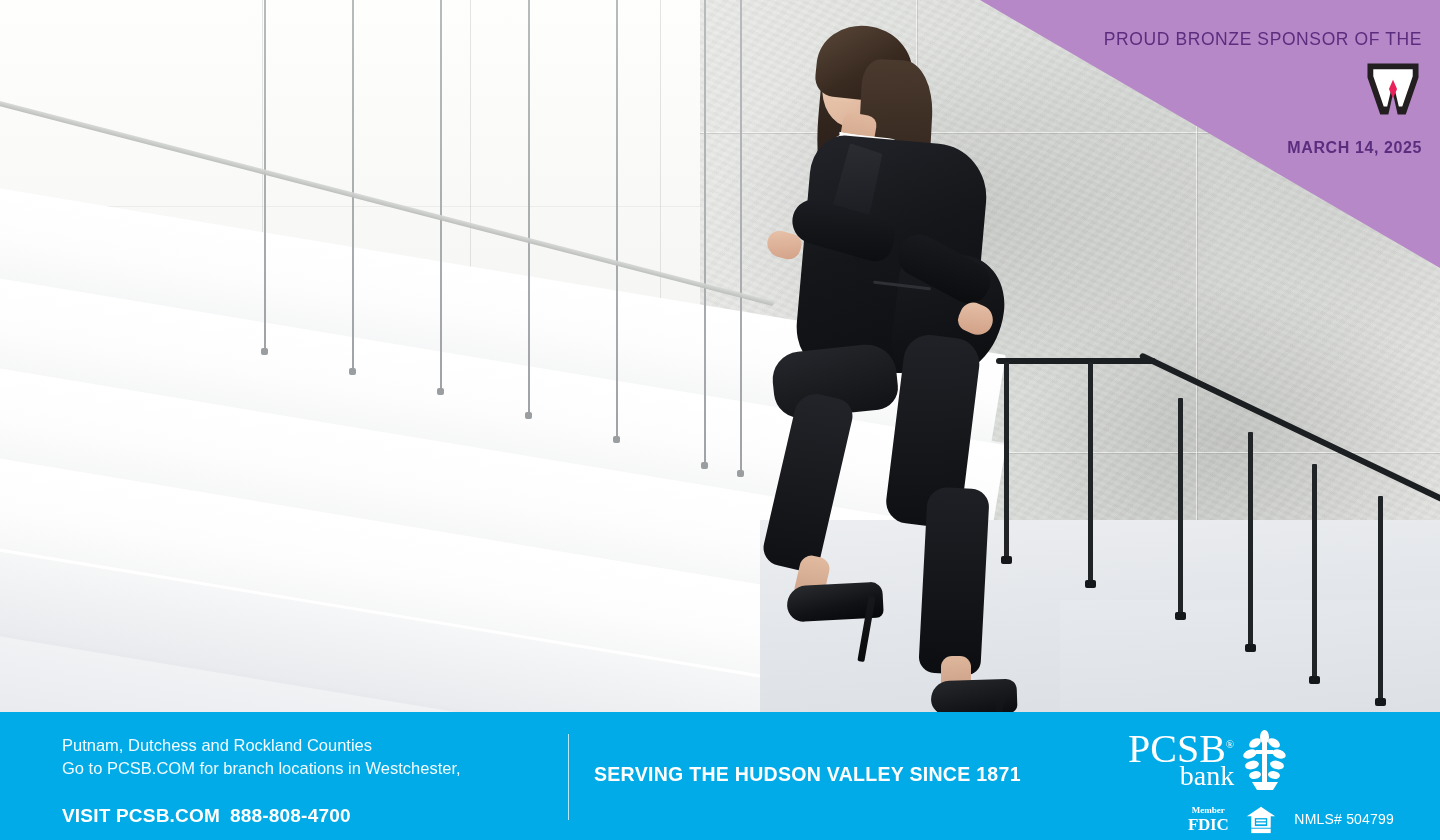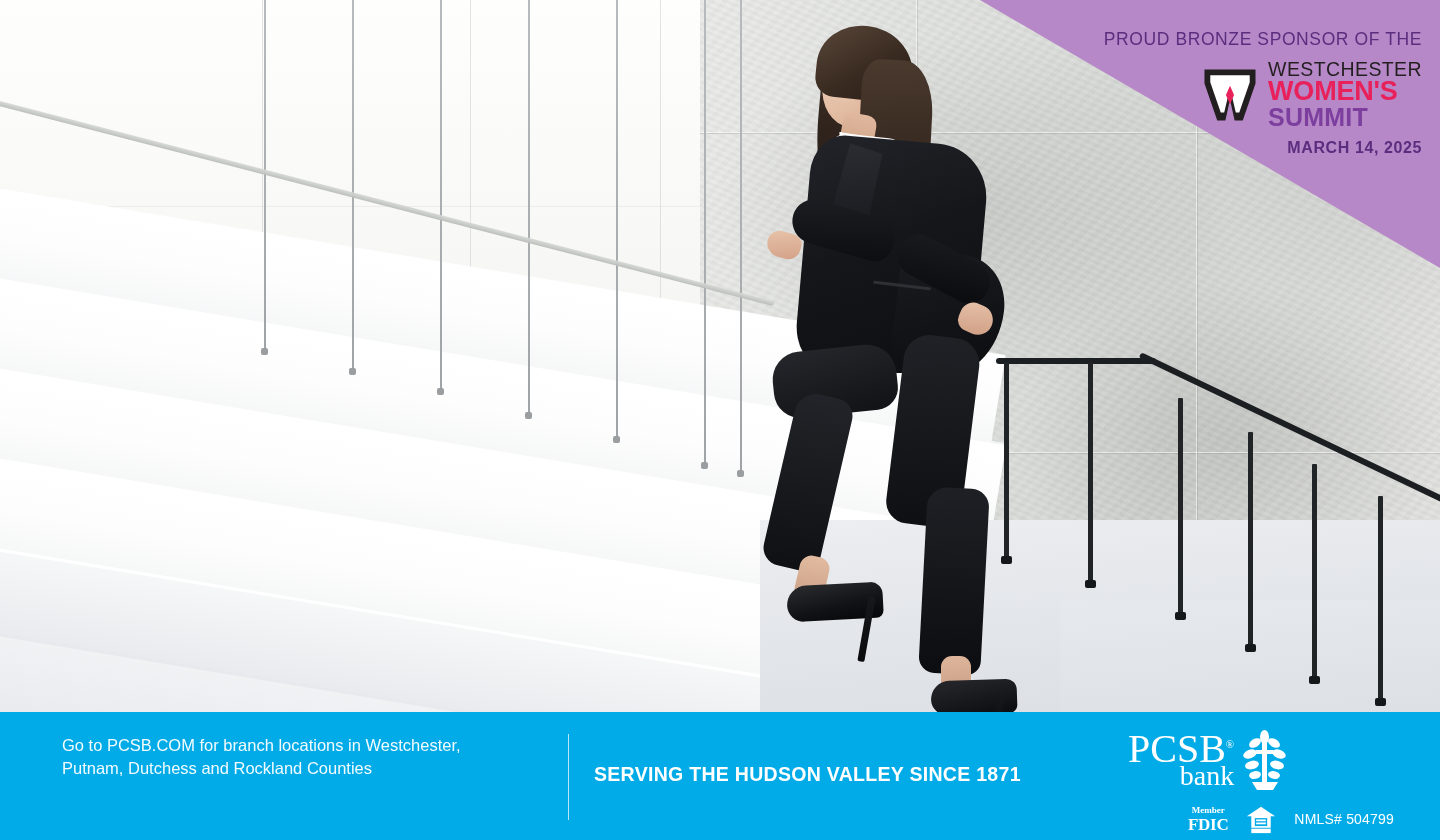--- a/index.html
+++ b/index.html
@@ -432,35 +432,33 @@
     <div class="sponsor-line">PROUD BRONZE SPONSOR OF THE</div>
 
     <div class="wws">
       <div class="wws-mark">
         <svg viewBox="0 0 100 100" width="58" height="58">
           <path d="M6 6 H94 V30 L72 94 H58 L50 58 L42 94 H28 L6 30 Z" fill="#231f20"></path>
           <path d="M16 16 H84 V28 L66 80 H60 L50 38 L40 80 H34 L16 28 Z" fill="#ffffff"></path>
           <path d="M50 34 L57 50 L50 66 L43 50 Z" fill="#e8215b"></path>
         </svg>
       </div>
-      <div class="wws-text">
-        <span class="wws-1">WESTCHESTER</span>
-        <span class="wws-2">WOMEN'S</span>
-        <span class="wws-3">SUMMIT</span>
-      </div>
     </div>
 
     <div class="sponsor-date">MARCH 14, 2025</div>
   </div>
 
   <div class="footer">
 
     <div class="f-left">
+      <div class="f-left-line">Putnam, Dutchess and Rockland Counties</div>
       <div class="f-left-line">Go to PCSB.COM for branch locations in Westchester,</div>
-      <div class="f-left-line">Putnam, Dutchess and Rockland Counties</div>
+      <div class="f-cta">
+        <span>VISIT PCSB.COM</span><span class="phone">888-808-4700</span>
+      </div>
     </div>
 
     <div class="f-divider"></div>
 
     <div class="f-center">SERVING THE HUDSON VALLEY SINCE 1871</div>
 
     <div class="f-right">
       <div class="pcsb-row">
         <div class="pcsb-word">
           <span class="pcsb-p"><span>PCSB</span><span class="pcsb-reg">®</span></span>

